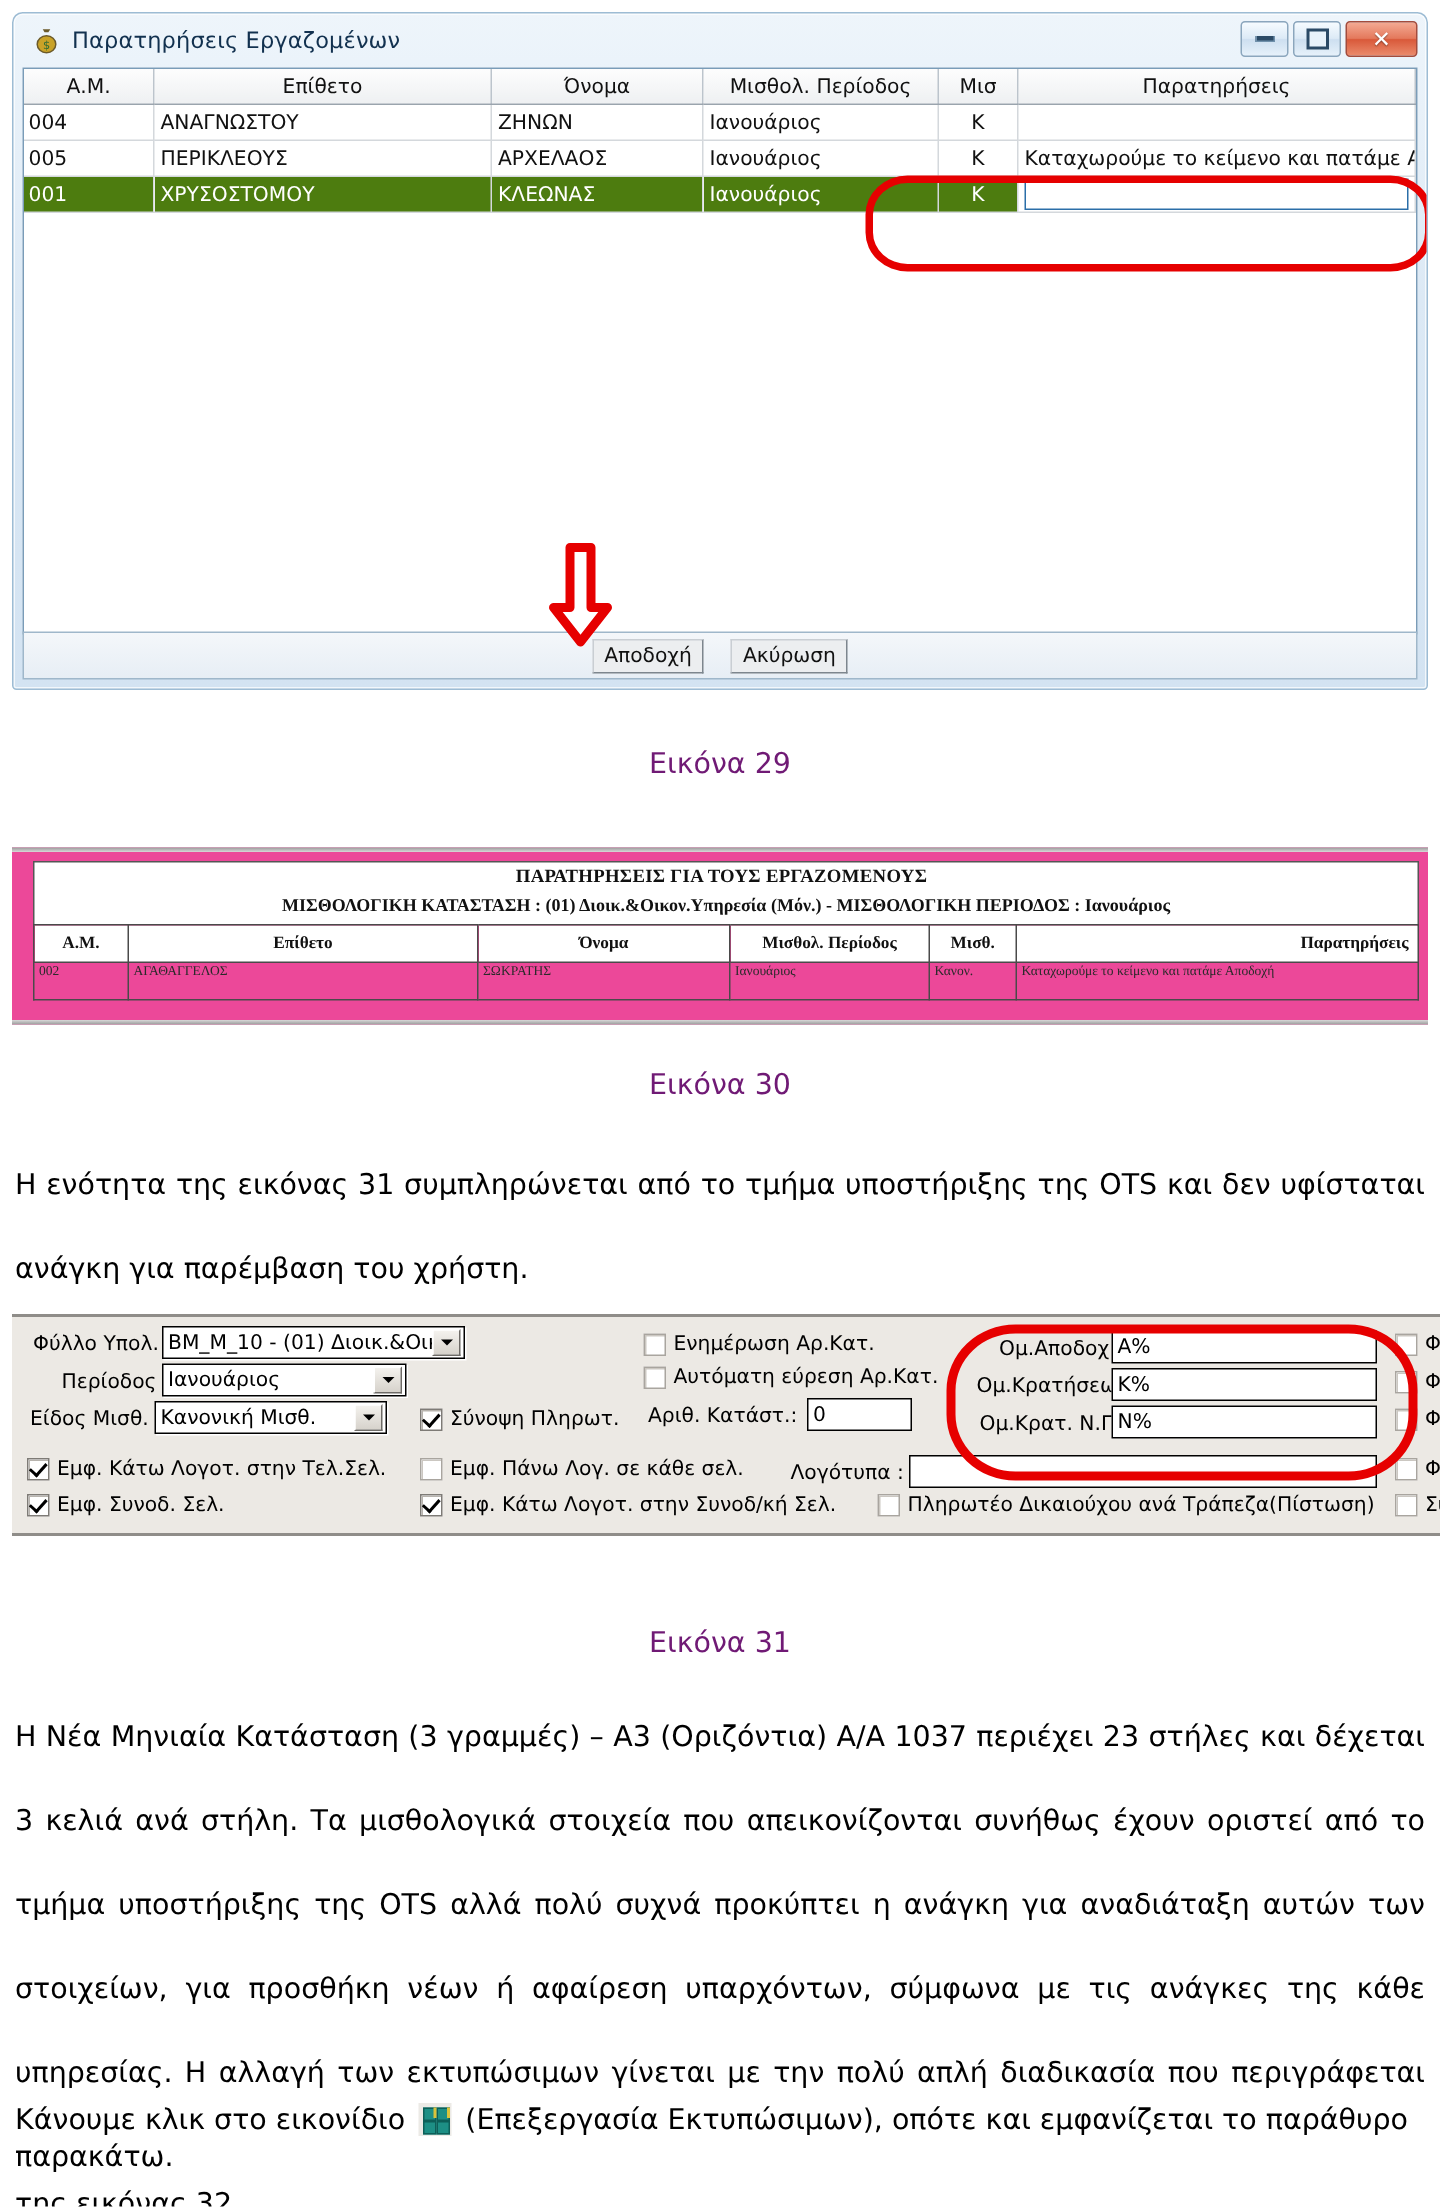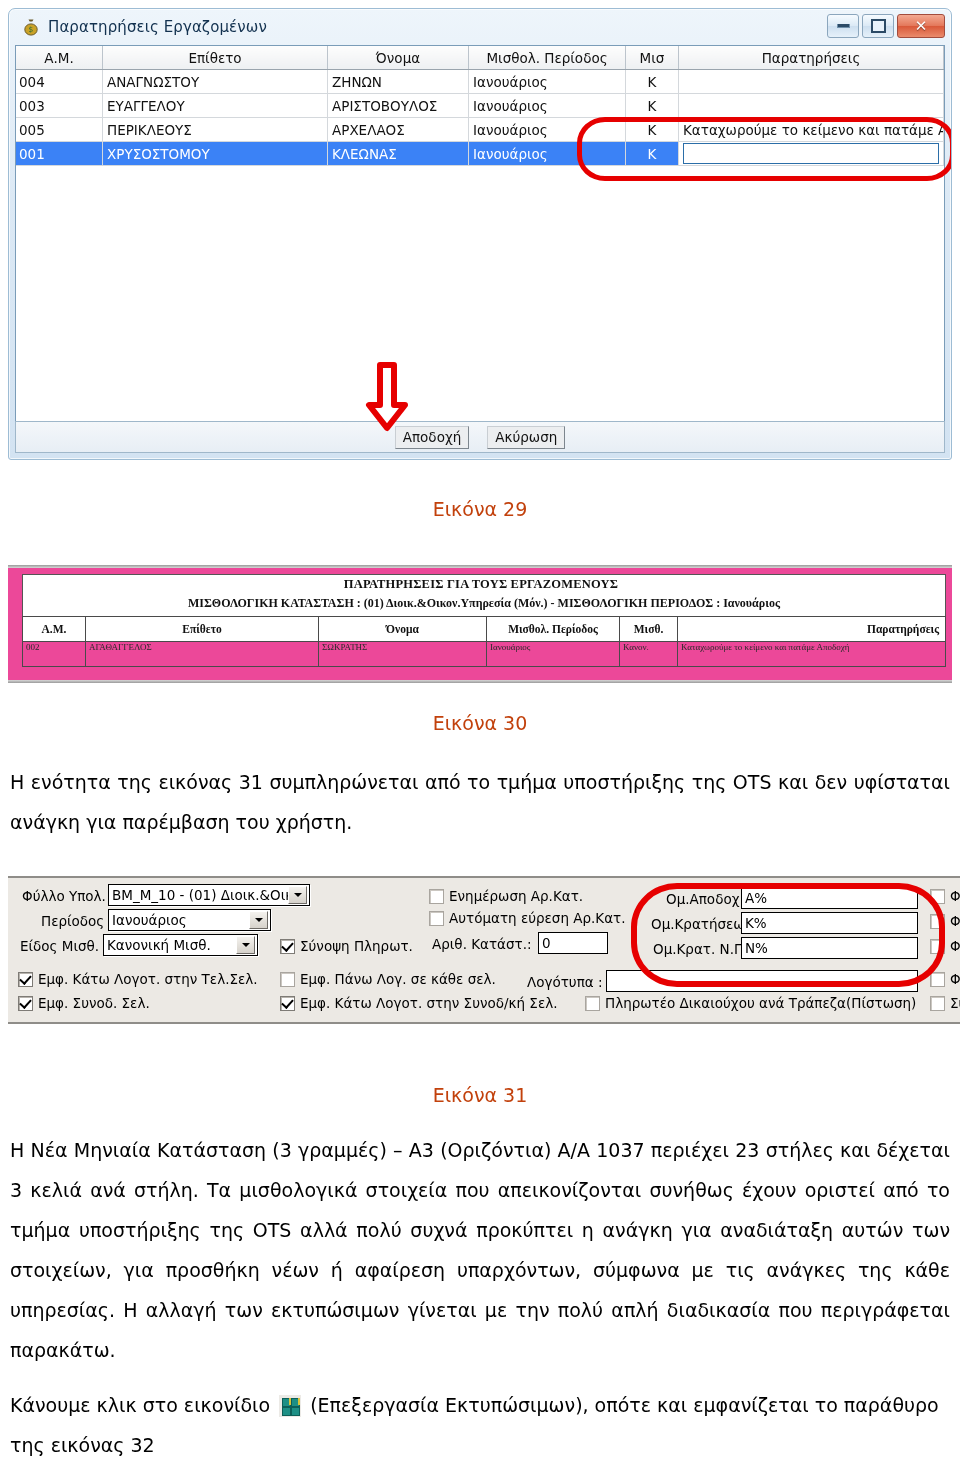--- a/index.html
+++ b/index.html
@@ -108,21 +108,21 @@
     border-right: 1px solid #d4d8dc;
     border-bottom: 1px solid #d4d8dc;
     font-size: 13.5px;
     padding: 0 4px;
     white-space: nowrap;
     overflow: hidden;
     color: #111;
   }
   .grid td.c-am { padding-left: 3px; }
   .grid td.c-mis { text-align: center; }
-  .grid tr.sel td { background: #3b82f6; color: #ffffff; }
+  .grid tr.sel td { background: #4d7c0f; color: #ffffff; }
   .grid tr.sel td.c-note { background: #ffffff; }
 
   .col-am   { width: 78px; }
   .col-epi  { width: 216px; }
   .col-ono  { width: 132px; }
   .col-per  { width: 148px; }
   .col-mis  { width: 44px; }
 
   .note-edit {
     display: block;
@@ -169,28 +169,28 @@
     left: 356px; top: 352px;
     width: 44px; height: 72px;
   }
 
   
   .caption {
     position: absolute;
     left: 0; width: 960px;
     text-align: center;
     font-size: 19px;
-    color: #c2410c;
+    color: #701a75;
   }
   .para {
     position: absolute;
     left: 10px;
     width: 940px;
     font-size: 19px;
-    line-height: 40px;
+    line-height: 56px;
     text-align: justify;
     color: #000;
   }
   .para.last-left { text-align: left; }
 
   
   .fig30 {
     position: absolute;
     left: 8px; top: 565px;
     width: 944px; height: 118px;
@@ -428,28 +428,20 @@
             <th class="col-per">Μισθολ. Περίοδος</th>
             <th class="col-mis">Μισ</th>
             <th>Παρατηρήσεις</th>
           </tr>
         </thead>
         <tbody>
           <tr>
             <td class="c-am">004</td>
             <td>ΑΝΑΓΝΩΣΤΟΥ</td>
             <td>ΖΗΝΩΝ</td>
-            <td>Ιανουάριος</td>
-            <td class="c-mis">Κ</td>
-            <td class="c-note"></td>
-          </tr>
-          <tr>
-            <td class="c-am">003</td>
-            <td>ΕΥΑΓΓΕΛΟΥ</td>
-            <td>ΑΡΙΣΤΟΒΟΥΛΟΣ</td>
             <td>Ιανουάριος</td>
             <td class="c-mis">Κ</td>
             <td class="c-note"></td>
           </tr>
           <tr>
             <td class="c-am">005</td>
             <td>ΠΕΡΙΚΛΕΟΥΣ</td>
             <td>ΑΡΧΕΛΑΟΣ</td>
             <td>Ιανουάριος</td>
             <td class="c-mis">Κ</td>

